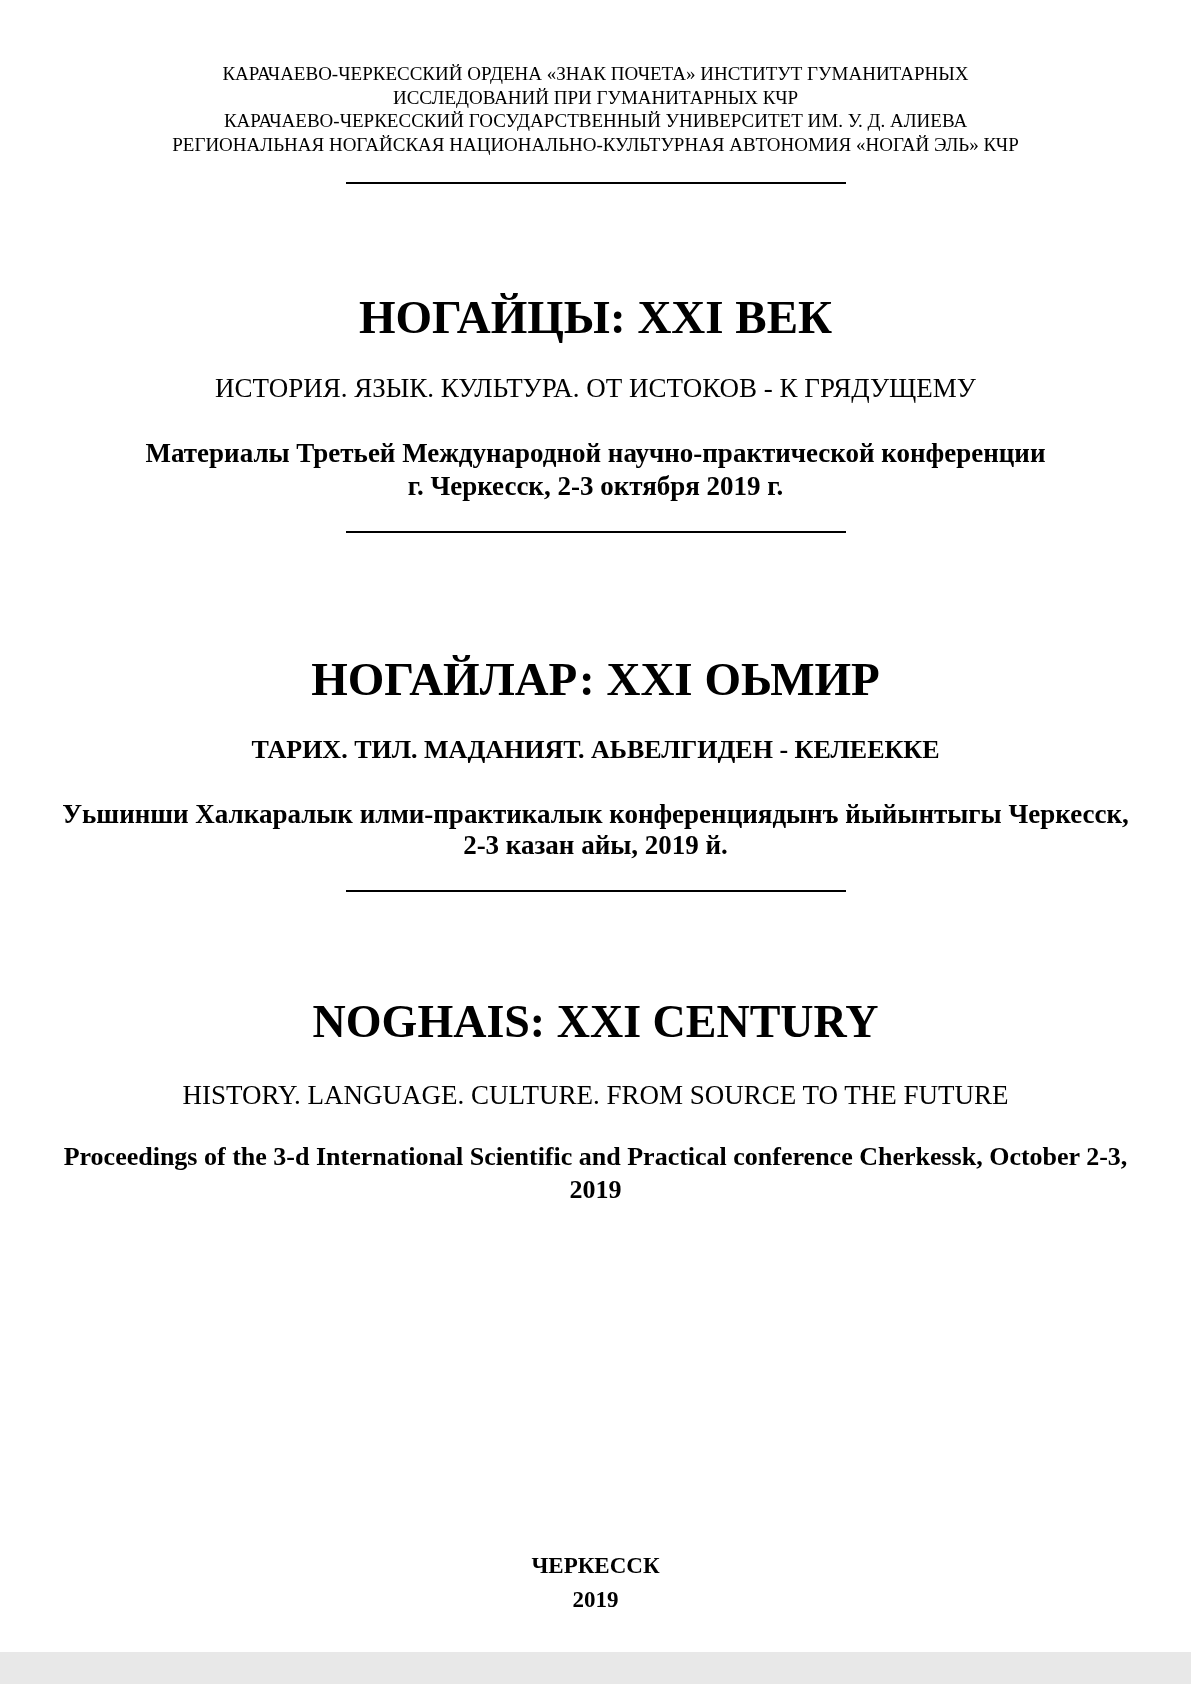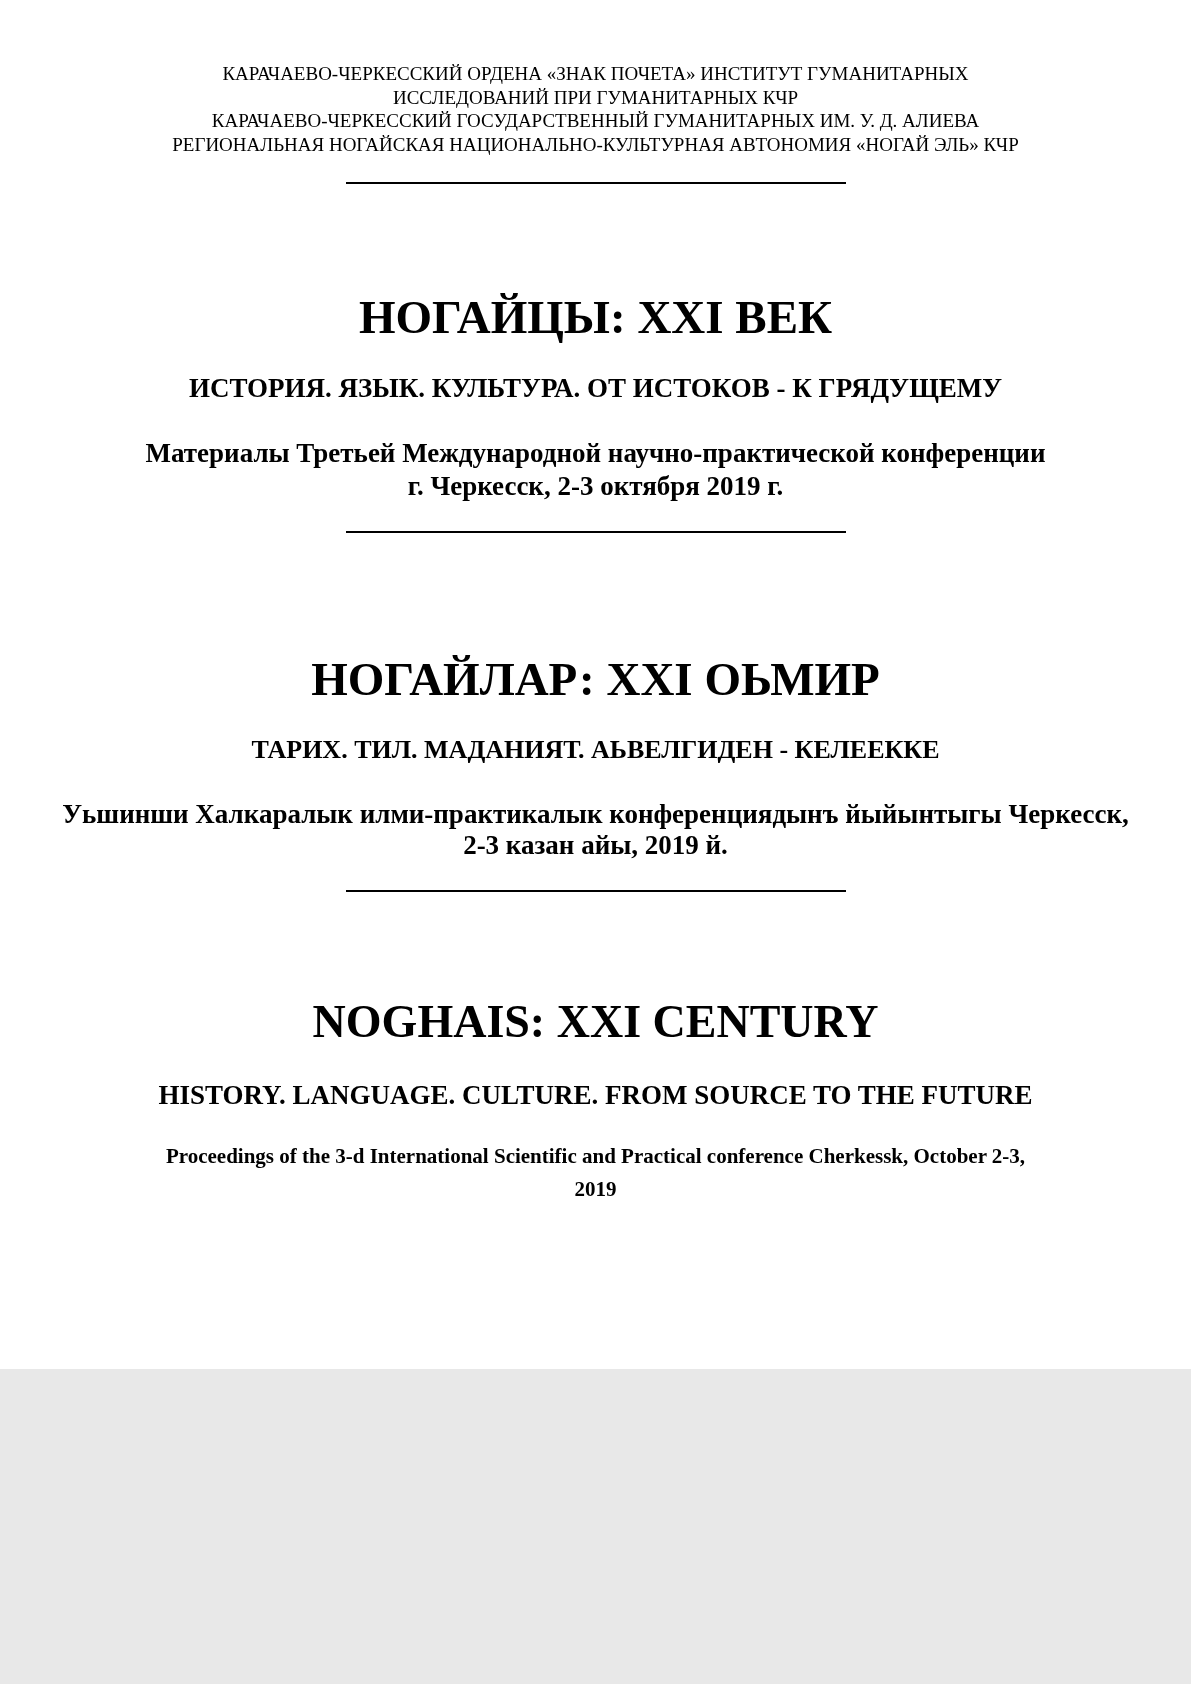--- a/index.html
+++ b/index.html
@@ -3,21 +3,21 @@
 <meta charset="utf-8">
 <style>
   html, body {
     margin: 0;
     padding: 0;
     background: #e8e8e8;
   }
   .page {
     position: relative;
     width: 1191px;
-    height: 1369px;
+    height: 1652px;
     margin: 0 auto;
     background: #ffffff;
     color: #000000;
     font-family: "Liberation Serif", "DejaVu Serif", serif;
     overflow: hidden;
   }
   .abs {
     position: absolute;
     left: 0;
     width: 100%;
@@ -43,59 +43,59 @@
     line-height: 1;
   }
   .main-title-en {
     font-size: 46px;
     font-weight: bold;
     line-height: 1;
     text-align: center;
   }
   .subtitle {
     font-size: 27px;
-    font-weight: bold;
+    font-weight: normal;
     line-height: 1;
   }
   .subtitle-sm {
     font-size: 26px;
     font-weight: bold;
     line-height: 1;
   }
   .proc {
     font-weight: bold;
   }
   .proc-ru {
     font-size: 27px;
     line-height: 33px;
   }
   .proc-no {
     font-size: 27px;
     line-height: 31px;
     font-family: Liberation Serif, serif;
   }
   .proc-en {
-    font-size: 21px;
+    font-size: 26px;
     line-height: 33px;
   }
   .footer-line {
     font-size: 23px;
     font-weight: bold;
     line-height: 1;
   }
 </style>
 </head>
 <body>
 
 <div class="page">
 
   <div class="abs header-block" style="top:62px">
     <div>КАРАЧАЕВО-ЧЕРКЕССКИЙ ОРДЕНА «ЗНАК ПОЧЕТА» ИНСТИТУТ ГУМАНИТАРНЫХ</div>
     <div>ИССЛЕДОВАНИЙ ПРИ ГУМАНИТАРНЫХ КЧР</div>
-    <div>КАРАЧАЕВО-ЧЕРКЕССКИЙ ГОСУДАРСТВЕННЫЙ ГУМАНИТАРНЫХ ИМ. У. Д. АЛИЕВА</div>
+    <div>КАРАЧАЕВО-ЧЕРКЕССКИЙ ГОСУДАРСТВЕННЫЙ УНИВЕРСИТЕТ ИМ. У. Д. АЛИЕВА</div>
     <div>РЕГИОНАЛЬНАЯ НОГАЙСКАЯ НАЦИОНАЛЬНО-КУЛЬТУРНАЯ АВТОНОМИЯ «НОГАЙ ЭЛЬ» КЧР</div>
   </div>
 
   <div class="rule" style="top:182px"></div>
 
   <div class="abs main-title" style="top:294px">НОГАЙЦЫ: XXI ВЕК</div>
   <div class="abs subtitle" style="top:375px">ИСТОРИЯ. ЯЗЫК. КУЛЬТУРА. ОТ ИСТОКОВ - К ГРЯДУЩЕМУ</div>
   <div class="abs proc proc-ru" style="top:437px">
     <div>Материалы Третьей Международной научно-практической конференции</div>
     <div>г. Черкесск, 2-3 октября 2019 г.</div>

